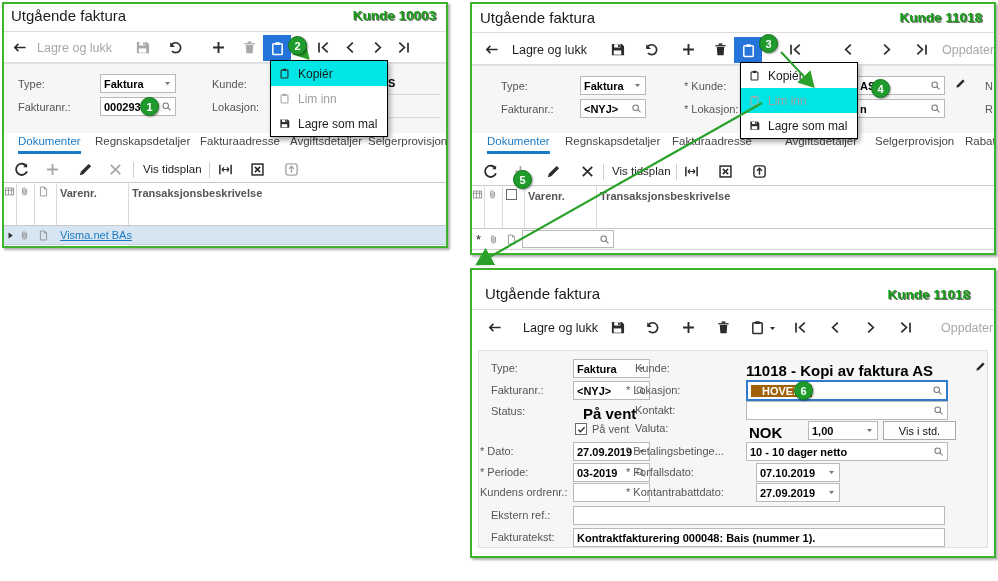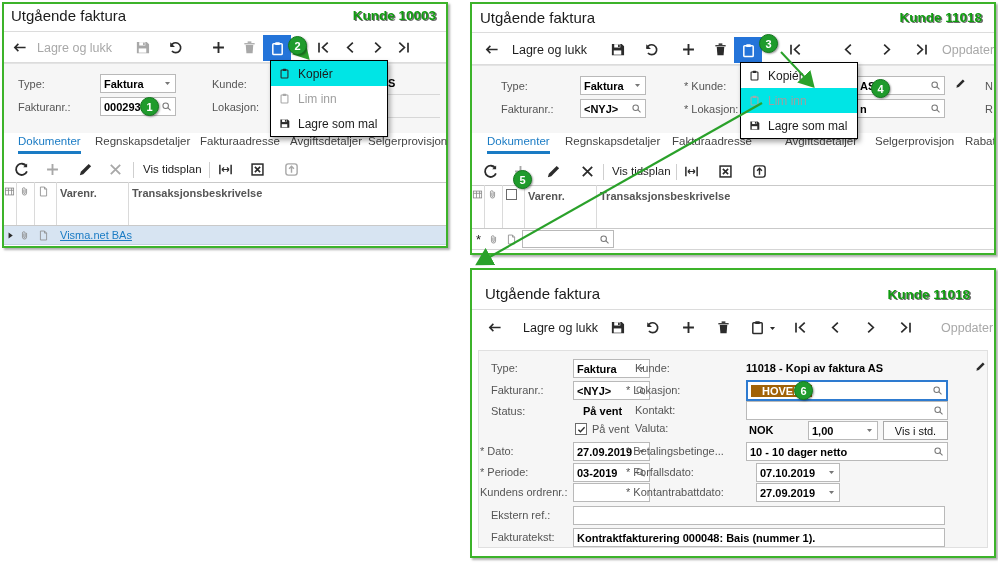--- a/index.html
+++ b/index.html
@@ -14,21 +14,21 @@
   .icon.sm { width:11px; height:11px; }
   .icon.xs { width:9px; height:9px; }
   .c-black { color:#2b2b2b; }
   .c-gray  { color:#a8a8a8; }
   .c-mgray { color:#8a8a8a; }
   .tb-txt { position:absolute; font-size:12.5px; color:#1c1c1c; }
   .tb-txt.dis { color:#a8a8a8; }
   .bluebtn { position:absolute; width:28px; height:26px; background:#2474d9; display:flex; align-items:center; justify-content:center; color:#fff; }
   .formbg { position:absolute; left:0; right:0; background:#f6f6f6; border-top:1px solid #e3e3e3; }
   .lbl { position:absolute; font-size:11px; color:#555; white-space:nowrap; }
-  .val { position:absolute; font-size:11px; font-weight:bold; color:#000; white-space:nowrap; }
+  .val { position:absolute; font-size:15px; font-weight:bold; color:#000; white-space:nowrap; }
   .field { position:absolute; height:19px; background:#fff; border:1px solid #b9b9b9; display:flex; align-items:center; padding:0 3px; font-size:11px; font-weight:bold; color:#000; }
   .field .fval { flex:1; white-space:nowrap; overflow:hidden; }
   .field .ric { margin-left:auto; color:#777; flex:0 0 auto; }
   .uline { position:absolute; height:1px; background:#d7d7d7; }
   .menu { position:absolute; width:118px; background:#fff; border:1px solid #000000; box-shadow:2px 3px 5px rgba(0,0,0,.35); z-index:5; }
   .mitem { height:25px; display:flex; align-items:center; gap:8px; padding:0 8px; font-size:12px; color:#1c1c1c; }
   .mitem.hl { background:#00e5e5; }
   .mitem.dis { color:#9f9f9f; }
   .tab { position:absolute; font-size:11.5px; color:#444; padding-bottom:4px; white-space:nowrap; }
   .tab.active { color:#1a7bc4; border-bottom:3px solid #1a7bc4; }
@@ -686,21 +686,21 @@
   <span class="lbl" style="left:163px;top:152px;">Valuta:</span>
   <span class="val" style="left:277px;top:154px;">NOK</span>
   <div class="field" style="left:336px;top:151px;width:70px;">
     <span class="fval">1,00</span>
     <span class="icon xs ric">
         <svg viewBox="0 0 16 16">
           <path d="M3.5 5.5l4.5 5 4.5-5z" fill="currentColor"></path>
         </svg>
       </span>
   </div>
-  <div class="btn" style="left:411px;top:151px;width:65px;">Vis i std.</div>
+  <div class="btn" style="left:411px;top:151px;width:73px;">Vis i std.</div>
   <span class="lbl" style="left:154px;top:175px;">* Betalingsbetinge...</span>
   <div class="field" style="left:274px;top:172px;width:202px;">
     <span class="fval">10 - 10 dager netto</span>
     <span class="icon sm ric">
         <svg viewBox="0 0 16 16">
           <circle cx="6.8" cy="6.8" r="4" fill="none" stroke="currentColor" stroke-width="1.5"></circle>
           <path d="M9.8 9.8l4 4" stroke="currentColor" stroke-width="1.5"></path>
         </svg>
       </span>
   </div>

